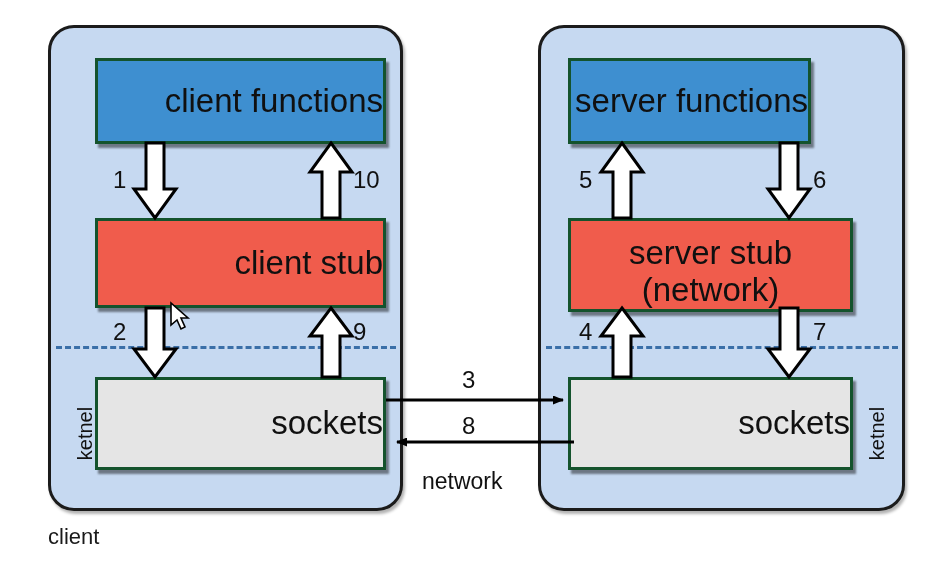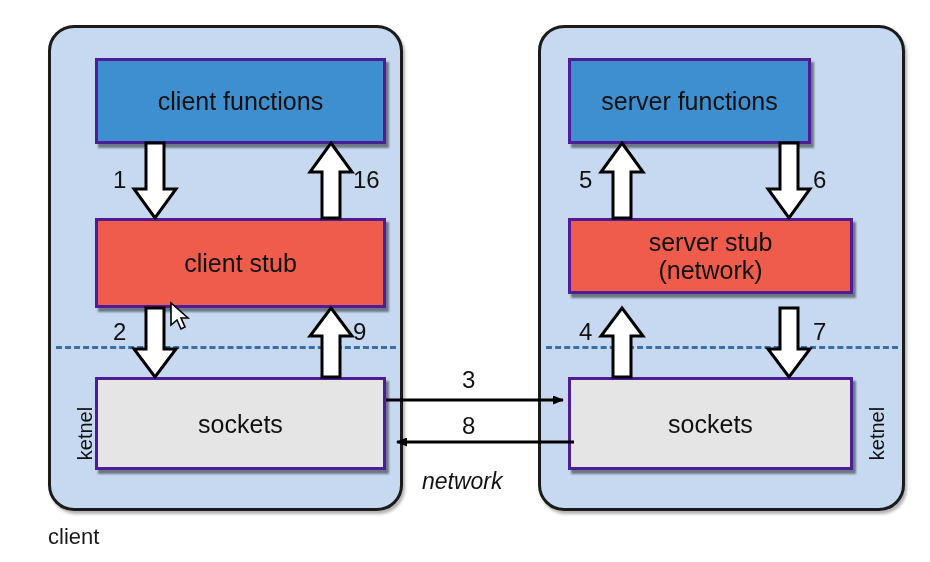--- a/index.html
+++ b/index.html
@@ -18,28 +18,28 @@
   .panel {
     position: absolute;
     background: #c6d9f1;
     border: 3px solid #1b1b1b;
     border-radius: 26px;
     box-sizing: border-box;
     box-shadow: 2px 3px 3px rgba(0,0,0,0.30);
   }
   .box {
     position: absolute;
-    border: 3px solid #4c1d95;
+    border: 3px solid #14532d;
     box-sizing: border-box;
     display: flex;
     align-items: center;
-    justify-content: center;
+    justify-content: flex-end;
     text-align: center;
     color: #101010;
-    font-size: 25px;
+    font-size: 33px;
     line-height: 1.12;
     box-shadow: 3px 4px 2px rgba(0,0,0,0.45);
   }
   .box.blue   { background: #3e8fd0; }
   .box.red    { background: #f05c4c; }
   .box.orange { background: #e5e5e5; }
 
   .panel-label {
     position: absolute;
     font-size: 22px;
@@ -61,21 +61,20 @@
   }
   .num {
     position: absolute;
     font-size: 24px;
     color: #111111;
     white-space: nowrap;
   }
   .network-label {
     position: absolute;
     font-size: 23px;
-    font-style: italic;
     color: #111111;
     white-space: nowrap;
   }
   .arrow-svg { position: absolute; overflow: visible; }
   .net-svg   { position: absolute; overflow: visible; }
   .cursor-svg{ position: absolute; overflow: visible; }
 </style>
 </head>
 <body>
 
@@ -100,21 +99,21 @@
   <div class="dashed" style="left:56px; top:346px; width:340px;"></div>
 
   <svg class="arrow-svg" style="left:133px; top:143px; width:44px; height:76px;" viewBox="0 0 44 76">
     <polygon points="13,0 31,0 31,46 43,46 22,75 1,46 13,46" fill="#ffffff" stroke="#000000" stroke-width="3" stroke-linejoin="miter"></polygon>
   </svg>
   <div class="num" style="left:113px; top:166px;">1</div>
 
   <svg class="arrow-svg" style="left:309px; top:143px; width:44px; height:76px;" viewBox="0 0 44 76">
     <polygon points="22,0 43,29 31,29 31,75 13,75 13,29 1,29" fill="#ffffff" stroke="#000000" stroke-width="3" stroke-linejoin="miter"></polygon>
   </svg>
-  <div class="num" style="left:353px; top:166px;">16</div>
+  <div class="num" style="left:353px; top:166px;">10</div>
 
   <svg class="arrow-svg" style="left:133px; top:308px; width:44px; height:70px;" viewBox="0 0 44 70">
     <polygon points="13,0 31,0 31,41 43,41 22,69 1,41 13,41" fill="#ffffff" stroke="#000000" stroke-width="3" stroke-linejoin="miter"></polygon>
   </svg>
   <div class="num" style="left:113px; top:318px;">2</div>
 
   <svg class="arrow-svg" style="left:309px; top:308px; width:44px; height:70px;" viewBox="0 0 44 70">
     <polygon points="22,0 43,28 31,28 31,69 13,69 13,28 1,28" fill="#ffffff" stroke="#000000" stroke-width="3" stroke-linejoin="miter"></polygon>
   </svg>
   <div class="num" style="left:353px; top:318px;">9</div>
@@ -122,21 +121,21 @@
   <div class="panel-label" style="left:48px; top:524px; width:355px;">client</div>
 
   <div class="panel" style="left:538px; top:25px; width:367px; height:486px;"></div>
 
   <div class="kernel-label" style="left:832px; top:422px; width:90px; text-align:center;">ketnel</div>
 
   <div class="box blue" style="left:568px; top:58px; width:243px; height:86px;">
     <span>server functions</span>
   </div>
 
-  <div class="box red" style="left:568px; top:218px; width:285px; height:76px; flex-direction:column;">
+  <div class="box red" style="left:568px; top:218px; width:285px; height:94px; flex-direction:column;">
     <span>server stub</span>
     <span>(network)</span>
   </div>
 
   <div class="box orange" style="left:568px; top:377px; width:285px; height:93px;">
     <span>sockets</span>
   </div>
 
   <div class="dashed" style="left:546px; top:346px; width:352px;"></div>
 

